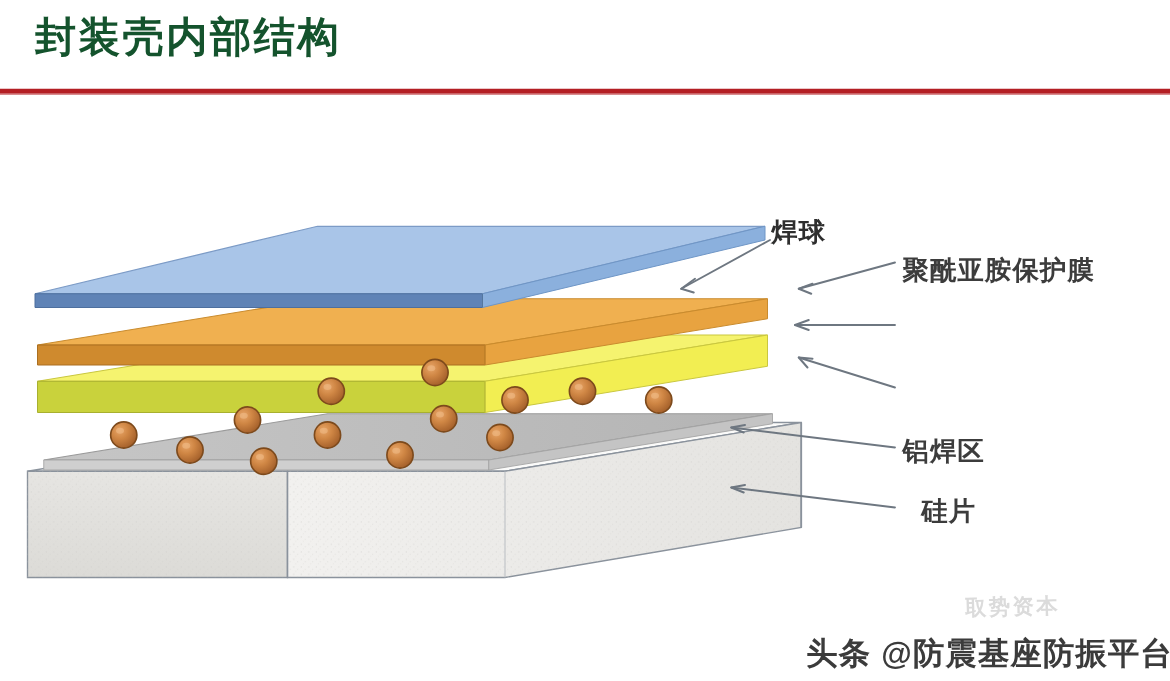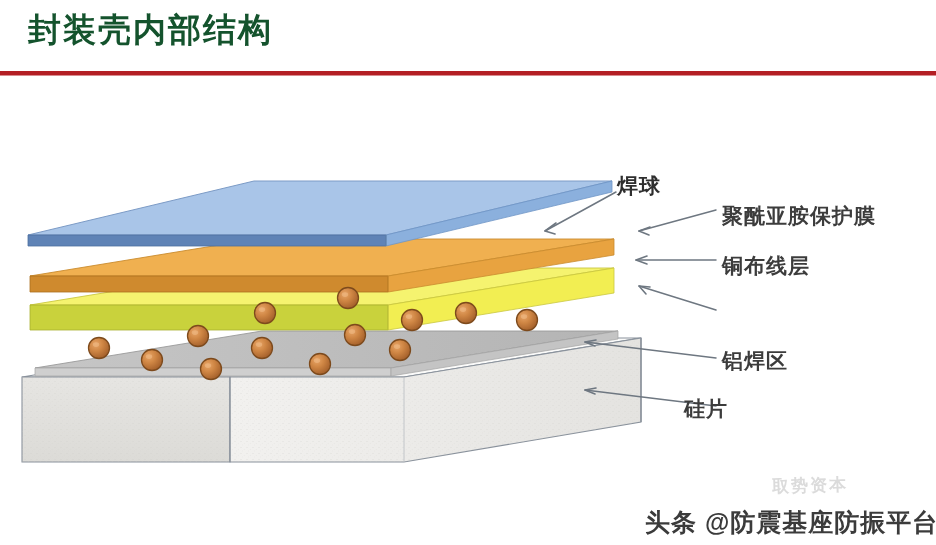--- a/index.html
+++ b/index.html
@@ -231,23 +231,22 @@
 
       <path d="M 716,326 L 585,310"></path>
       <path d="M 585,310 L 596,308 M 585,310 L 595,314" stroke-width="1.6"></path>
     </g>
   </svg>
 
   <div class="callout-label solder" style="left:617px; top:92px;">焊球</div>
 
   <div class="callout-label" style="left:722px; top:122px;">聚酰亚胺保护膜</div>
 
-  <div class="callout-label" style="left:722px; top:172px;">铜布线层</div>
 
 
   <div class="callout-label" style="left:722px; top:267px;font-family:Liberation Serif, serif;">铝焊区</div>
 
-  <div class="callout-label" style="left:684px; top:315px;">硅片</div>
+  <div class="callout-label" style="left:737px; top:315px;">硅片</div>
 </div>
 
 <div id="watermark-faint">取势资本</div>
 
 <div id="watermark-main">头条 @防震基座防振平台</div>
 
 </body></html>

